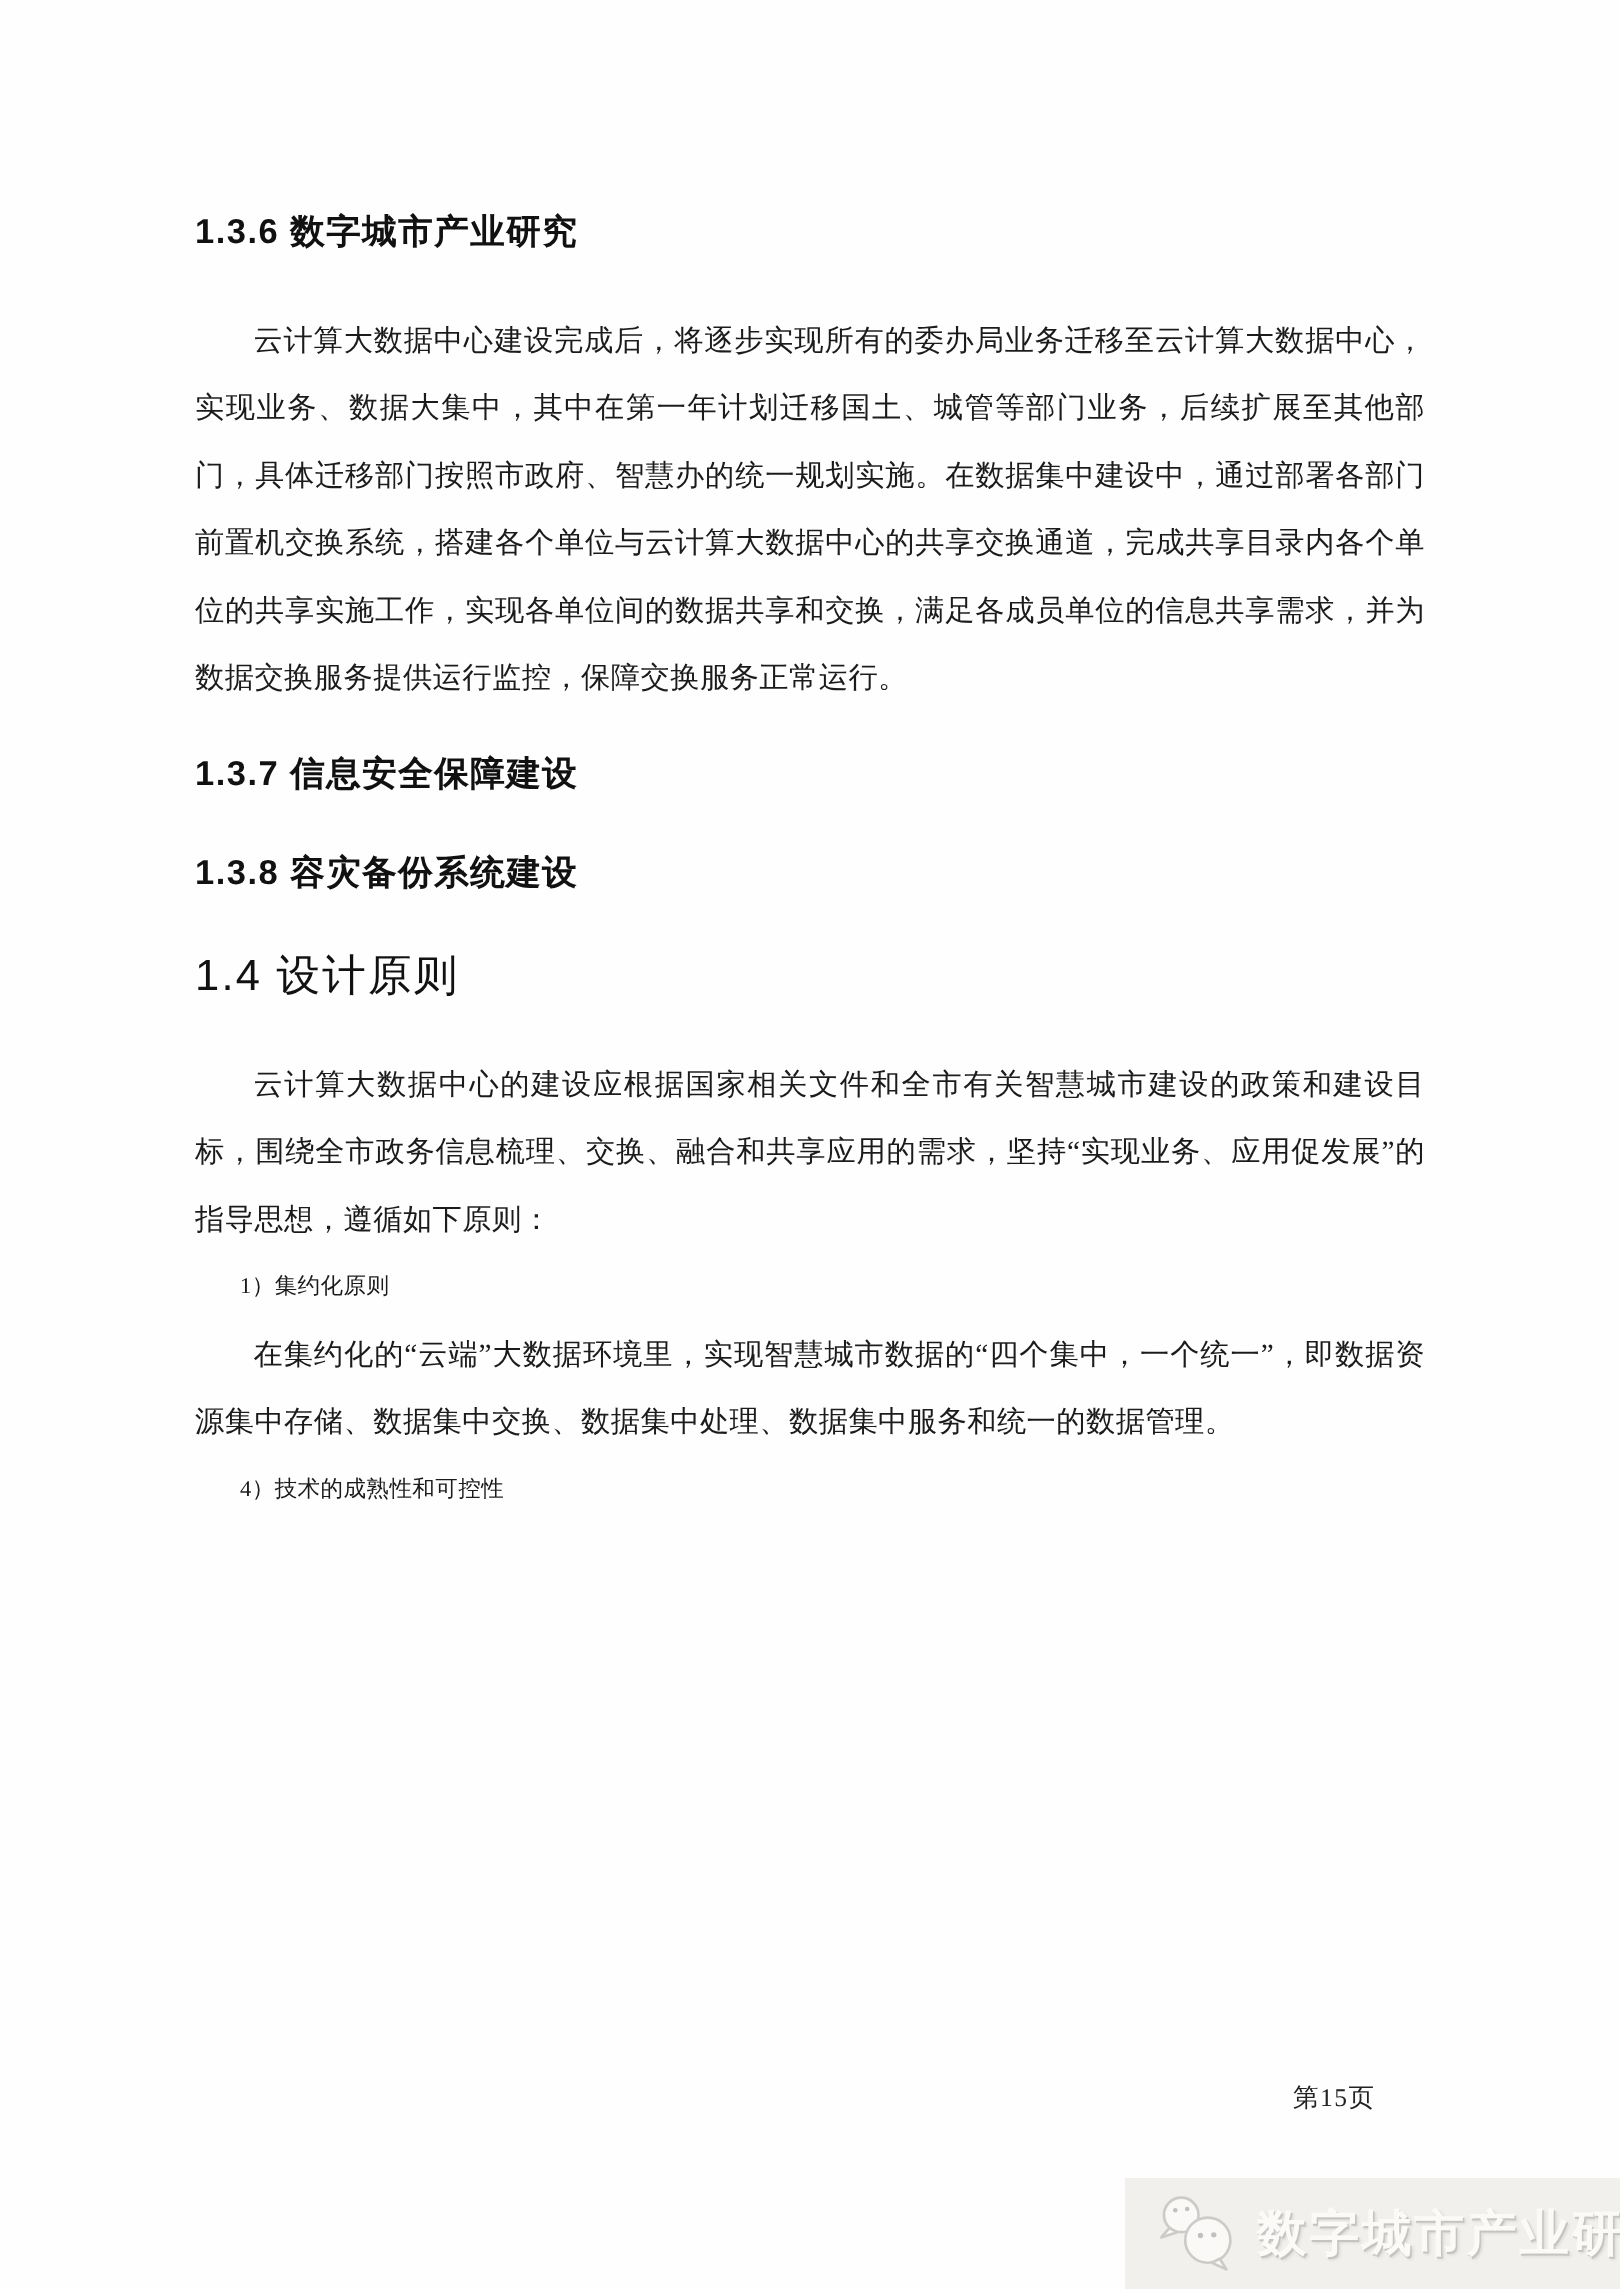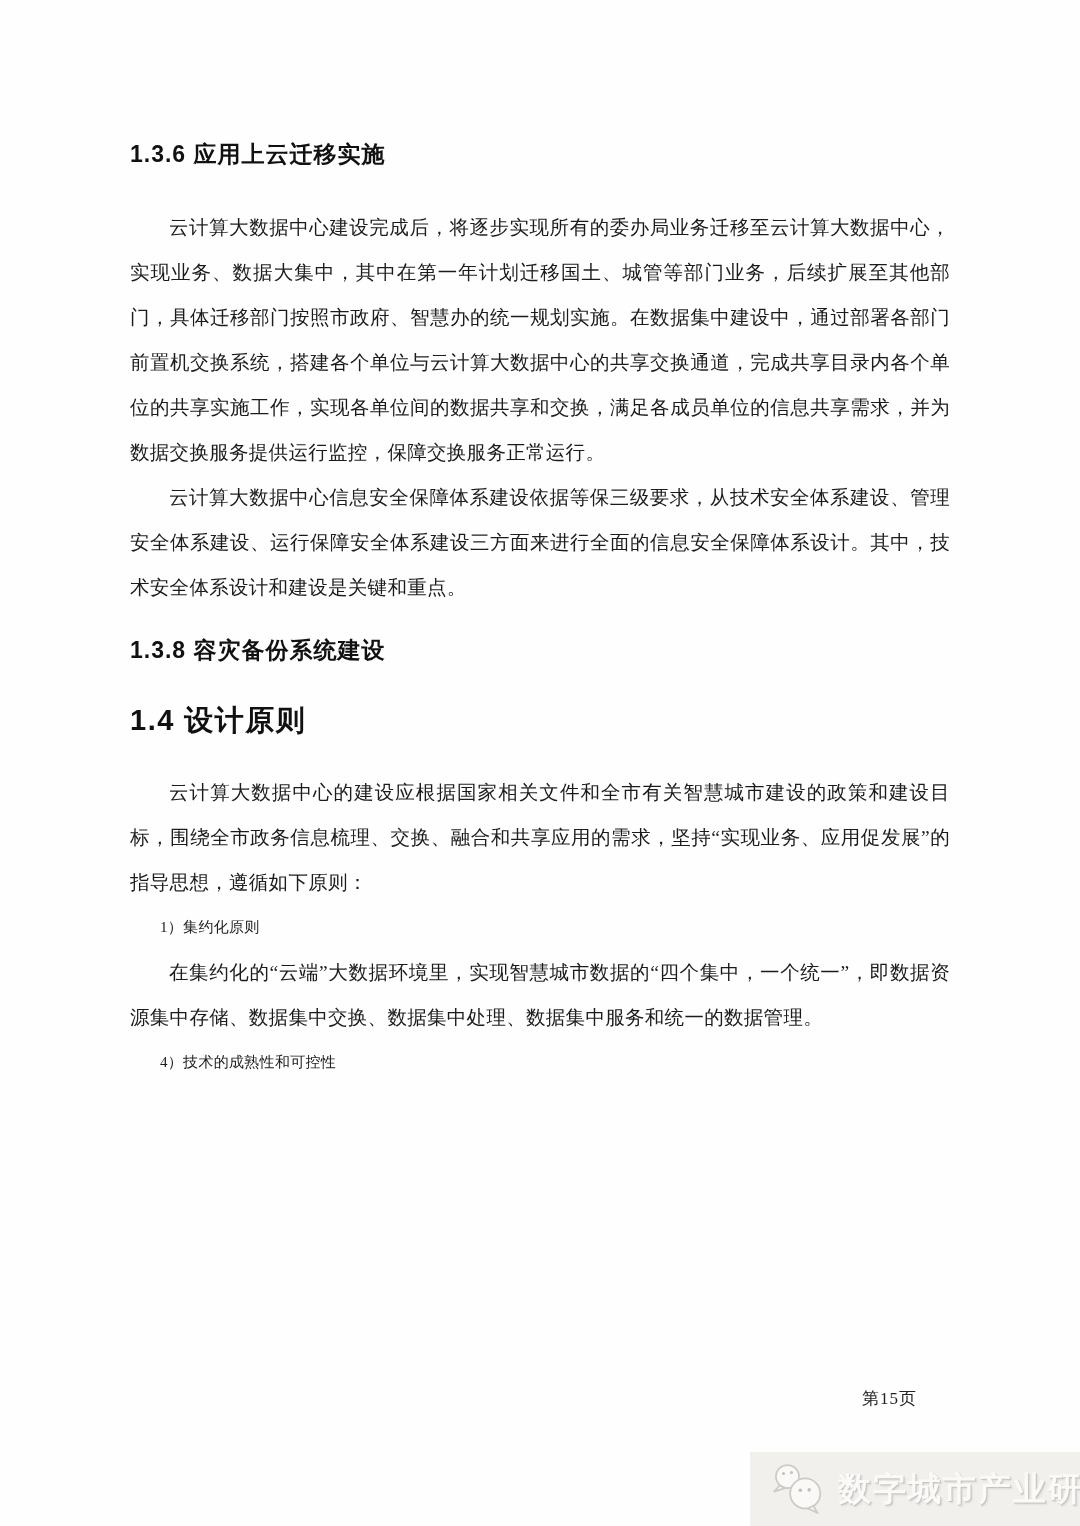--- a/index.html
+++ b/index.html
@@ -26,21 +26,21 @@
     font-weight: 700;
     font-size: 23px;
     line-height: 30px;
     letter-spacing: 1px;
     color: #111;
     margin: 25px 0 36px 0;
   }
   .h3.first { margin-top: 0; }
   .h2 {
     font-family: "Liberation Sans", sans-serif;
-    font-weight: 700;
+    font-weight: 400;
     font-size: 29px;
     line-height: 38px;
     letter-spacing: 1.5px;
     color: #111;
     margin: 21px 0 31px 0;
   }
   .para {
     font-size: 19.5px;
     line-height: 45px;
     letter-spacing: 0.3px;
@@ -89,24 +89,24 @@
     text-shadow: 1px 1px 0 #c6c4c0, 2px 2px 2px #dbd9d5;
     white-space: nowrap;
   }
   .wechat-logo { width: 62px; height: 58px; flex: 0 0 auto; }
 </style>
 </head>
 <body>
 
 <div class="page">
 
-  <h3 class="h3 first">1.3.6 应用上云迁移实施</h3>
+  <h3 class="h3 first">1.3.6 数字城市产业研究</h3>
   <p class="para">云计算大数据中心建设完成后，将逐步实现所有的委办局业务迁移至云计算大数据中心，实现业务、数据大集中，其中在第一年计划迁移国土、城管等部门业务，后续扩展至其他部门，具体迁移部门按照市政府、智慧办的统一规划实施。在数据集中建设中，通过部署各部门前置机交换系统，搭建各个单位与云计算大数据中心的共享交换通道，完成共享目录内各个单位的共享实施工作，实现各单位间的数据共享和交换，满足各成员单位的信息共享需求，并为数据交换服务提供运行监控，保障交换服务正常运行。</p>
 
-  <p class="para">云计算大数据中心信息安全保障体系建设依据等保三级要求，从技术安全体系建设、管理安全体系建设、运行保障安全体系建设三方面来进行全面的信息安全保障体系设计。其中，技术安全体系设计和建设是关键和重点。</p>
+  <h3 class="h3">1.3.7 信息安全保障建设</h3>
 
   <h3 class="h3">1.3.8 容灾备份系统建设</h3>
 
   <h2 class="h2">1.4 设计原则</h2>
   <p class="para">云计算大数据中心的建设应根据国家相关文件和全市有关智慧城市建设的政策和建设目标，围绕全市政务信息梳理、交换、融合和共享应用的需求，坚持“实现业务、应用促发展”的指导思想，遵循如下原则：</p>
   <p class="item">1）集约化原则</p>
   <p class="para">在集约化的“云端”大数据环境里，实现智慧城市数据的“四个集中，一个统一”，即数据资源集中存储、数据集中交换、数据集中处理、数据集中服务和统一的数据管理。</p>
   <p class="item">4）技术的成熟性和可控性</p>
 
 </div>

